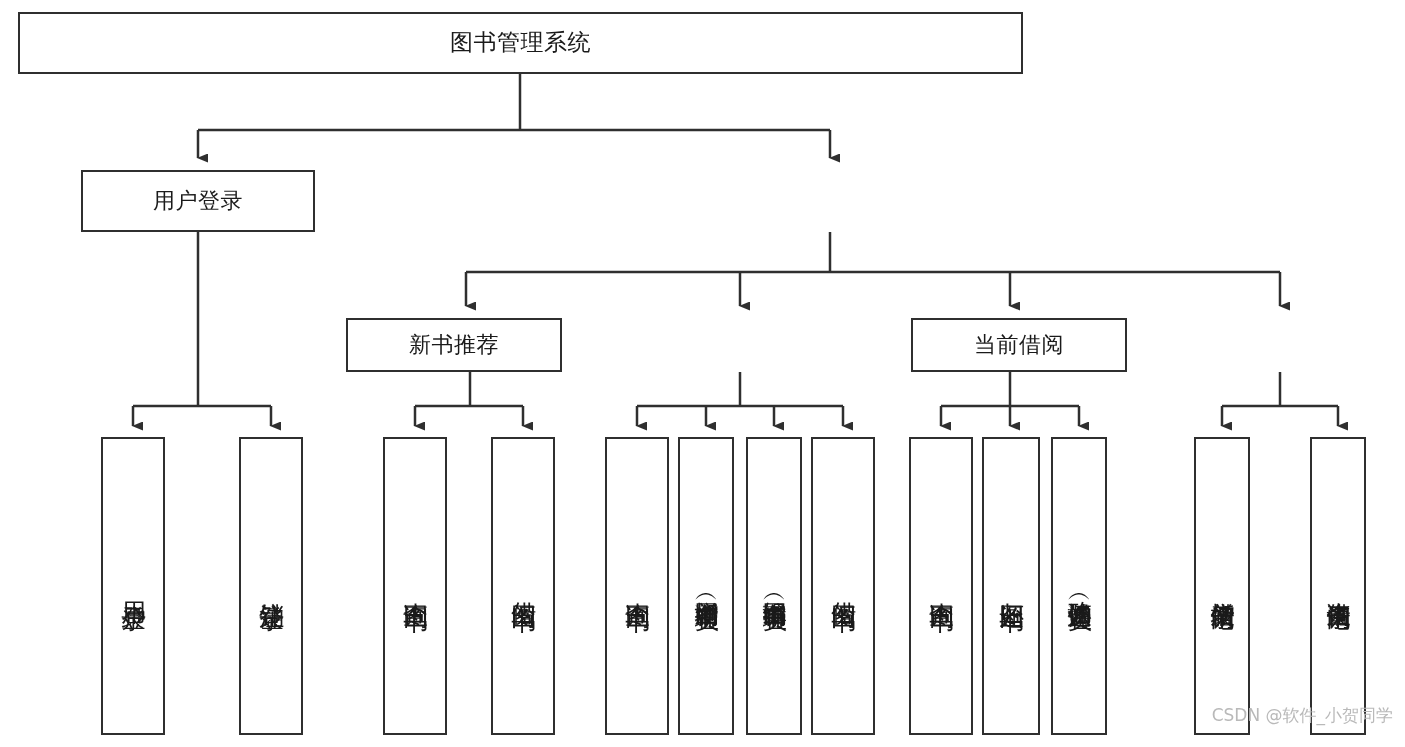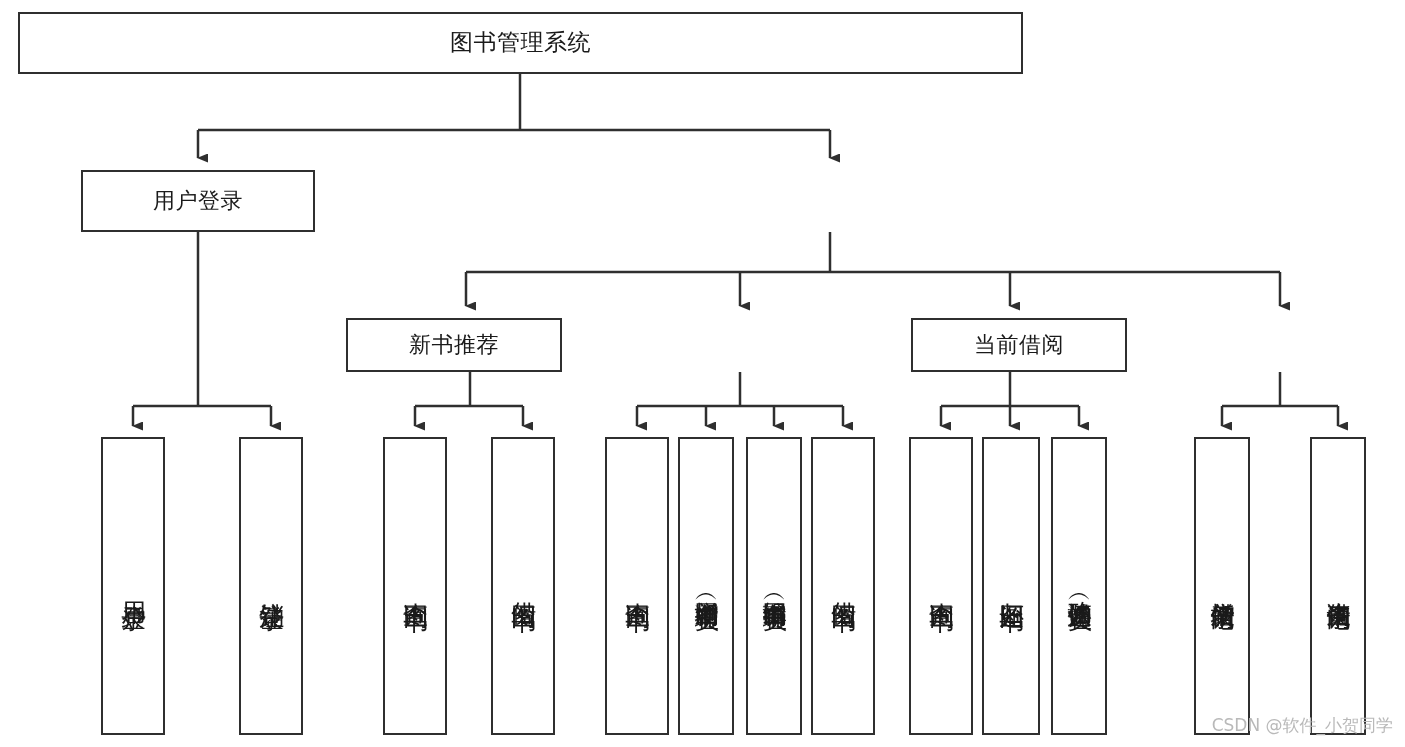--- a/index.html
+++ b/index.html
@@ -63,21 +63,21 @@
     letter-spacing: 2px;
     white-space: nowrap;
   }
   .node.vert.narrow .node-label {
     font-size: 24px;
     letter-spacing: 1px;
   }
   .watermark {
     position: absolute;
     right: 12px;
-    bottom: 10px;
+    bottom: 20px;
     font-size: 17px;
     color: #b9b9b9;
     white-space: nowrap;
     font-family: "DejaVu Sans", "Liberation Sans", sans-serif;
   }
 </style>
 </head>
 <body>
 
 <div id="canvas">

